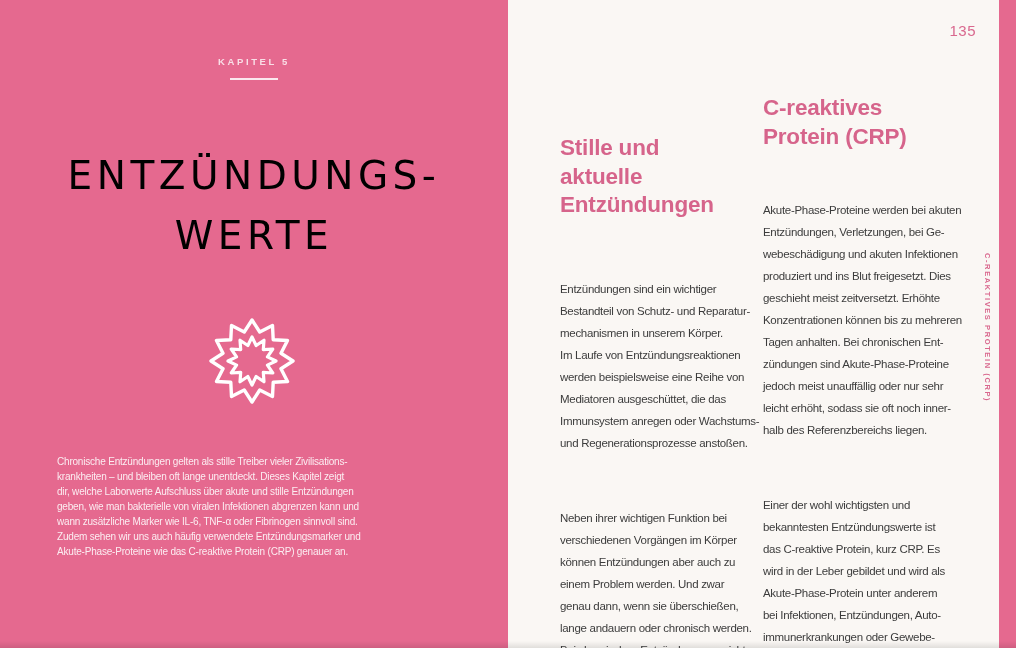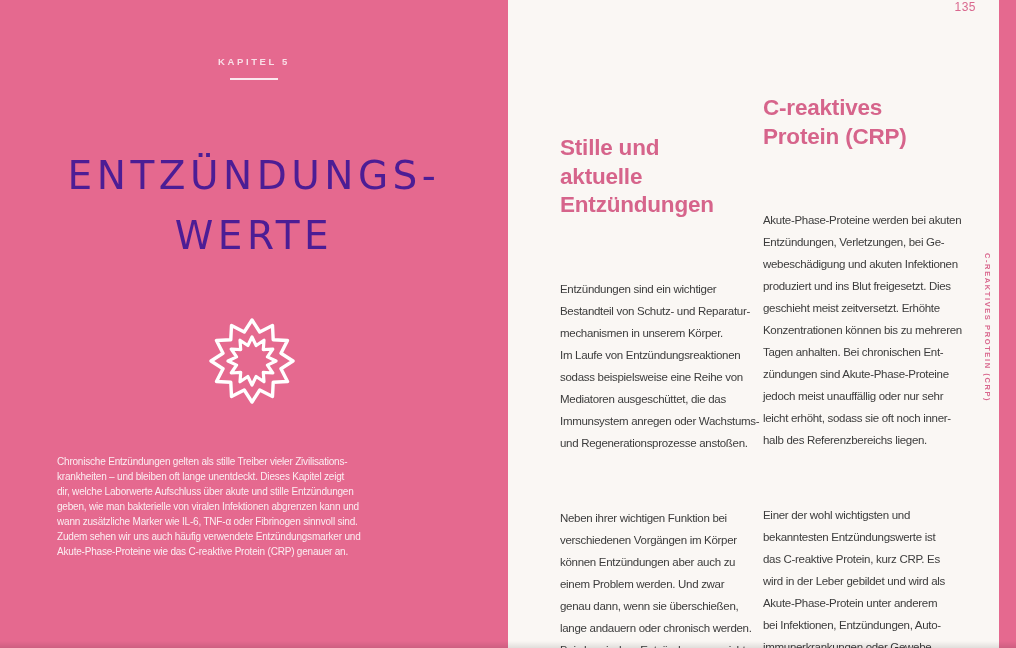--- a/index.html
+++ b/index.html
@@ -16,49 +16,49 @@
     position:absolute; top:56px; left:0; width:100%;
     text-align:center; font-size:9.5px; letter-spacing:2.6px;
     color:rgba(255,255,255,0.78); font-weight:bold;
   }
   .kapitel-underline {
     position:absolute; top:78px; left:50%; margin-left:-24px;
     width:48px; height:2px; background:rgba(255,255,255,0.85);
   }
   .chapter-title {
     position:absolute; top:146px; left:0; width:100%;
-    text-align:center; color:#4c1d95;
+    text-align:center; color:#000000;
     font-family:"DejaVu Sans","Liberation Sans",sans-serif;
     font-size:39px; line-height:60px; letter-spacing:4.5px; font-weight:normal;
     white-space:pre-line;
   }
   .starburst {
     position:absolute; left:209px; top:318px; width:86px; height:86px;
   }
   .intro {
     position:absolute; left:57px; top:454px; width:440px;
     font-size:10px; line-height:15px; letter-spacing:-0.2px;
     color:rgba(255,255,255,0.88); white-space:pre;
   }
 
   
   .page-right {
     position:absolute; left:508px; top:0; width:508px; height:648px;
     background:#faf7f4; color:#3c3c3c;
   }
   .page-number {
-    position:absolute; top:0; right:40px;
-    font-size:12px; color:#d9688e; letter-spacing:0.5px;margin-left:25px;
+    position:absolute; top:22px; right:40px;
+    font-size:15px; color:#d9688e; letter-spacing:0.5px;margin-left:25px;
   }
   .col { position:absolute; top:58px; white-space:pre; }
   .col-1 { left:52px;  width:200px; }
   .col-2 { left:255px; width:192px; }
   .col h2 {
     font-size:22.5px; line-height:28.5px; font-weight:bold;
-    color:#d6648b; letter-spacing:-0.2px; margin-bottom:22px;
+    color:#d6648b; letter-spacing:-0.2px; margin-bottom:12px;
     white-space:pre-line;
   }
   .col-1 h2 { margin-bottom:22px;margin-top:40px; }
   .col p {
     font-size:11.5px; line-height:22px; letter-spacing:-0.3px;
     color:#3c3c3c; margin-bottom:17px; white-space:pre;
   }
 
   .vertical-label {
     position:absolute; top:253px; right:24px; height:150px;
@@ -104,21 +104,21 @@
     <div class="page-number">135</div>
 
     <div class="col col-1">
       <h2>Stille und
 aktuelle
 Entzündungen</h2>
       <p>Entzündungen sind ein wichtiger
 Bestandteil von Schutz- und Reparatur-
 mechanismen in unserem Körper.
 Im Laufe von Entzündungsreaktionen
-sodass beispielsweise eine Reihe von
+werden beispielsweise eine Reihe von
 Mediatoren ausgeschüttet, die das
 Immunsystem anregen oder Wachstums-
 und Regenerationsprozesse anstoßen.</p>
       <p>Neben ihrer wichtigen Funktion bei
 verschiedenen Vorgängen im Körper
 können Entzündungen aber auch zu
 einem Problem werden. Und zwar
 genau dann, wenn sie überschießen,
 lange andauern oder chronisch werden.
 Bei chronischen Entzündungen spricht

